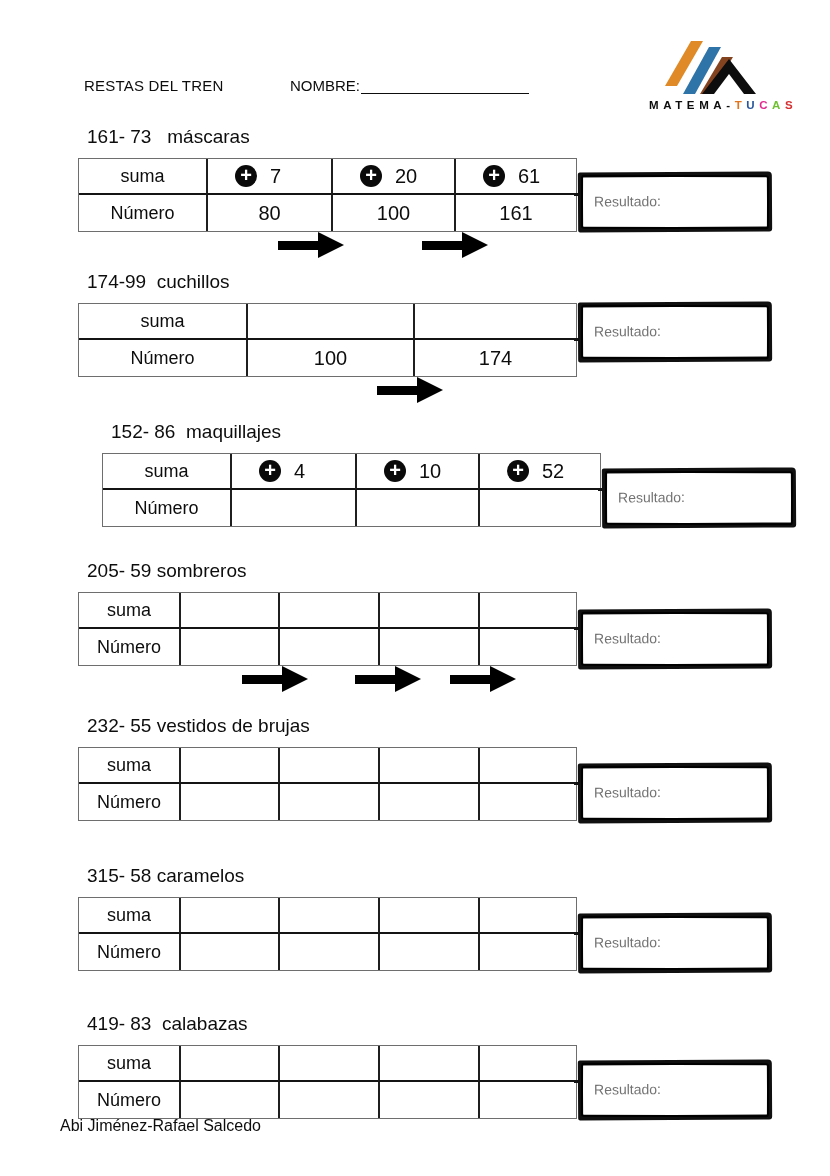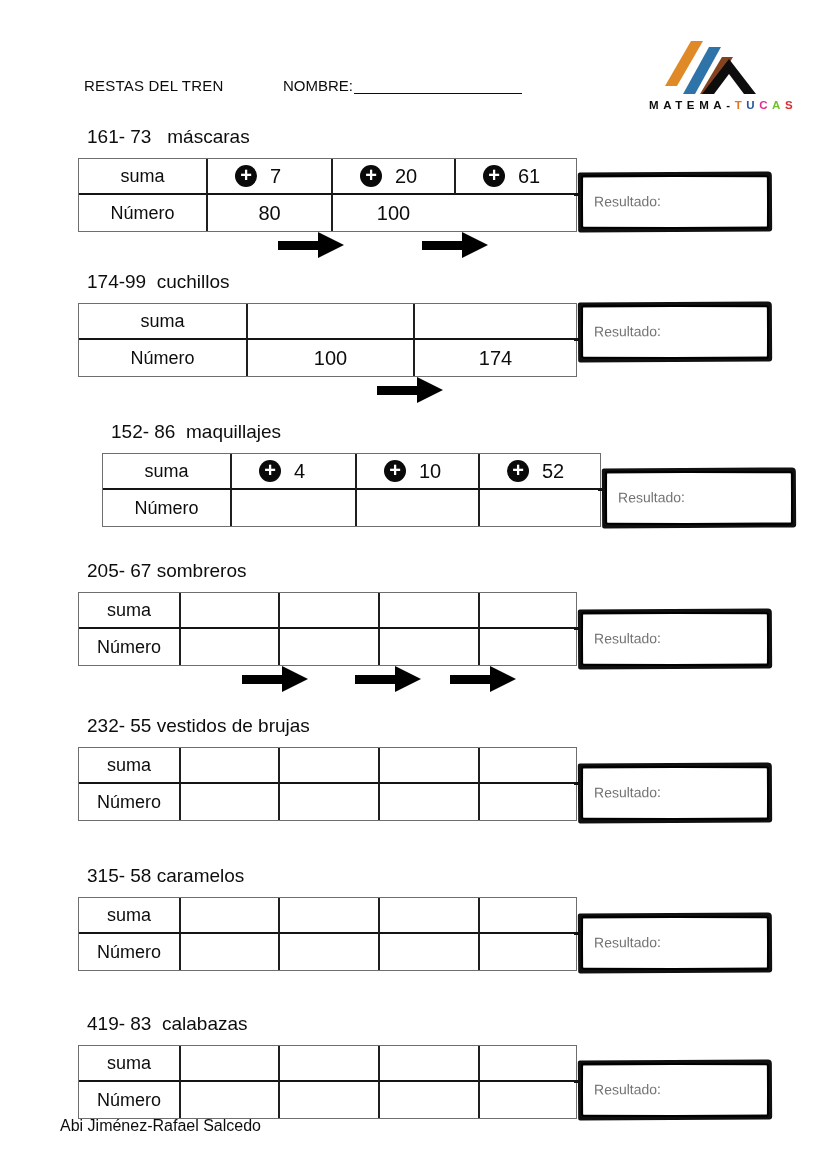--- a/index.html
+++ b/index.html
@@ -4,21 +4,21 @@
 <style>
   html,body { margin:0; padding:0; }
   body {
     width:830px; height:1176px; position:relative;
     background:#ffffff; overflow:hidden;
     font-family:"Liberation Sans","DejaVu Sans",sans-serif;
     color:#0d0d0d;
   }
   
   .hdr-title { position:absolute; left:84px; top:77px; font-size:15px; letter-spacing:.2px; }
-  .nombre-row { position:absolute; left:283px; top:77px; font-size:15px; display:flex; align-items:flex-end; }
+  .nombre-row { position:absolute; left:290px; top:77px; font-size:15px; display:flex; align-items:flex-end; }
   .nameline { display:inline-block; width:168px; height:16px; border-bottom:1.8px solid #0d0d0d; margin-left:1px; }
   
   .logo { position:absolute; left:643px; top:34px; width:175px; height:86px; }
   .logo svg { position:absolute; left:0; top:0; }
   .logo-text { position:absolute; left:6px; top:65px; width:169px; font-size:11.5px; font-weight:700; letter-spacing:4.6px; white-space:nowrap; }
   .logo-text span { display:inline; }
   
   .section { position:absolute; left:78px; width:700px; height:134px; }
   .sec-title { position:absolute; left:9px; top:0; font-size:19px; white-space:pre; }
   .train-table { position:absolute; left:0; top:32px; display:grid; grid-auto-rows:36px; border:1.5px solid #6e6e6e; background:#fff; }
@@ -86,20 +86,21 @@
           <span class="plus">+</span>
           <span>20</span>
         </div>
         <div class="cell r1 sumafill">
           <span class="plus">+</span>
           <span>61</span>
         </div>
         <div class="cell r2 c0 label">Número</div>
         <div class="cell r2">80</div>
         <div class="cell r2">100</div>
+        <div class="cell r2">161</div>
       </div>
     <div class="tick"></div>
     <div class="result-box" style="top: 46px;">
       <span class="result-label">Resultado:</span>
     </div>
   <div class="arrow" style="left: 200px;">
         <i class="shaft"></i>
         <i class="head"></i>
       </div>
       <div class="arrow" style="left: 344px;">
@@ -149,21 +150,21 @@
         <div class="cell r2"></div>
         <div class="cell r2"></div>
       </div>
     <div class="tick"></div>
     <div class="result-box" style="top: 47px;">
       <span class="result-label">Resultado:</span>
     </div>
   </section>
 
   <section class="section" style="top: 560px;">
-    <div class="sec-title">205- 67 sombreros</div>
+    <div class="sec-title">205- 59 sombreros</div>
     <div class="train-table" style="grid-template-columns: 100px 99px 100px 100px 98px;">
         <div class="cell r1 c0 label">suma</div>
         <div class="cell r1"></div>
         <div class="cell r1"></div>
         <div class="cell r1"></div>
         <div class="cell r1"></div>
         <div class="cell r2 c0 label">Número</div>
         <div class="cell r2"></div>
         <div class="cell r2"></div>
         <div class="cell r2"></div>

